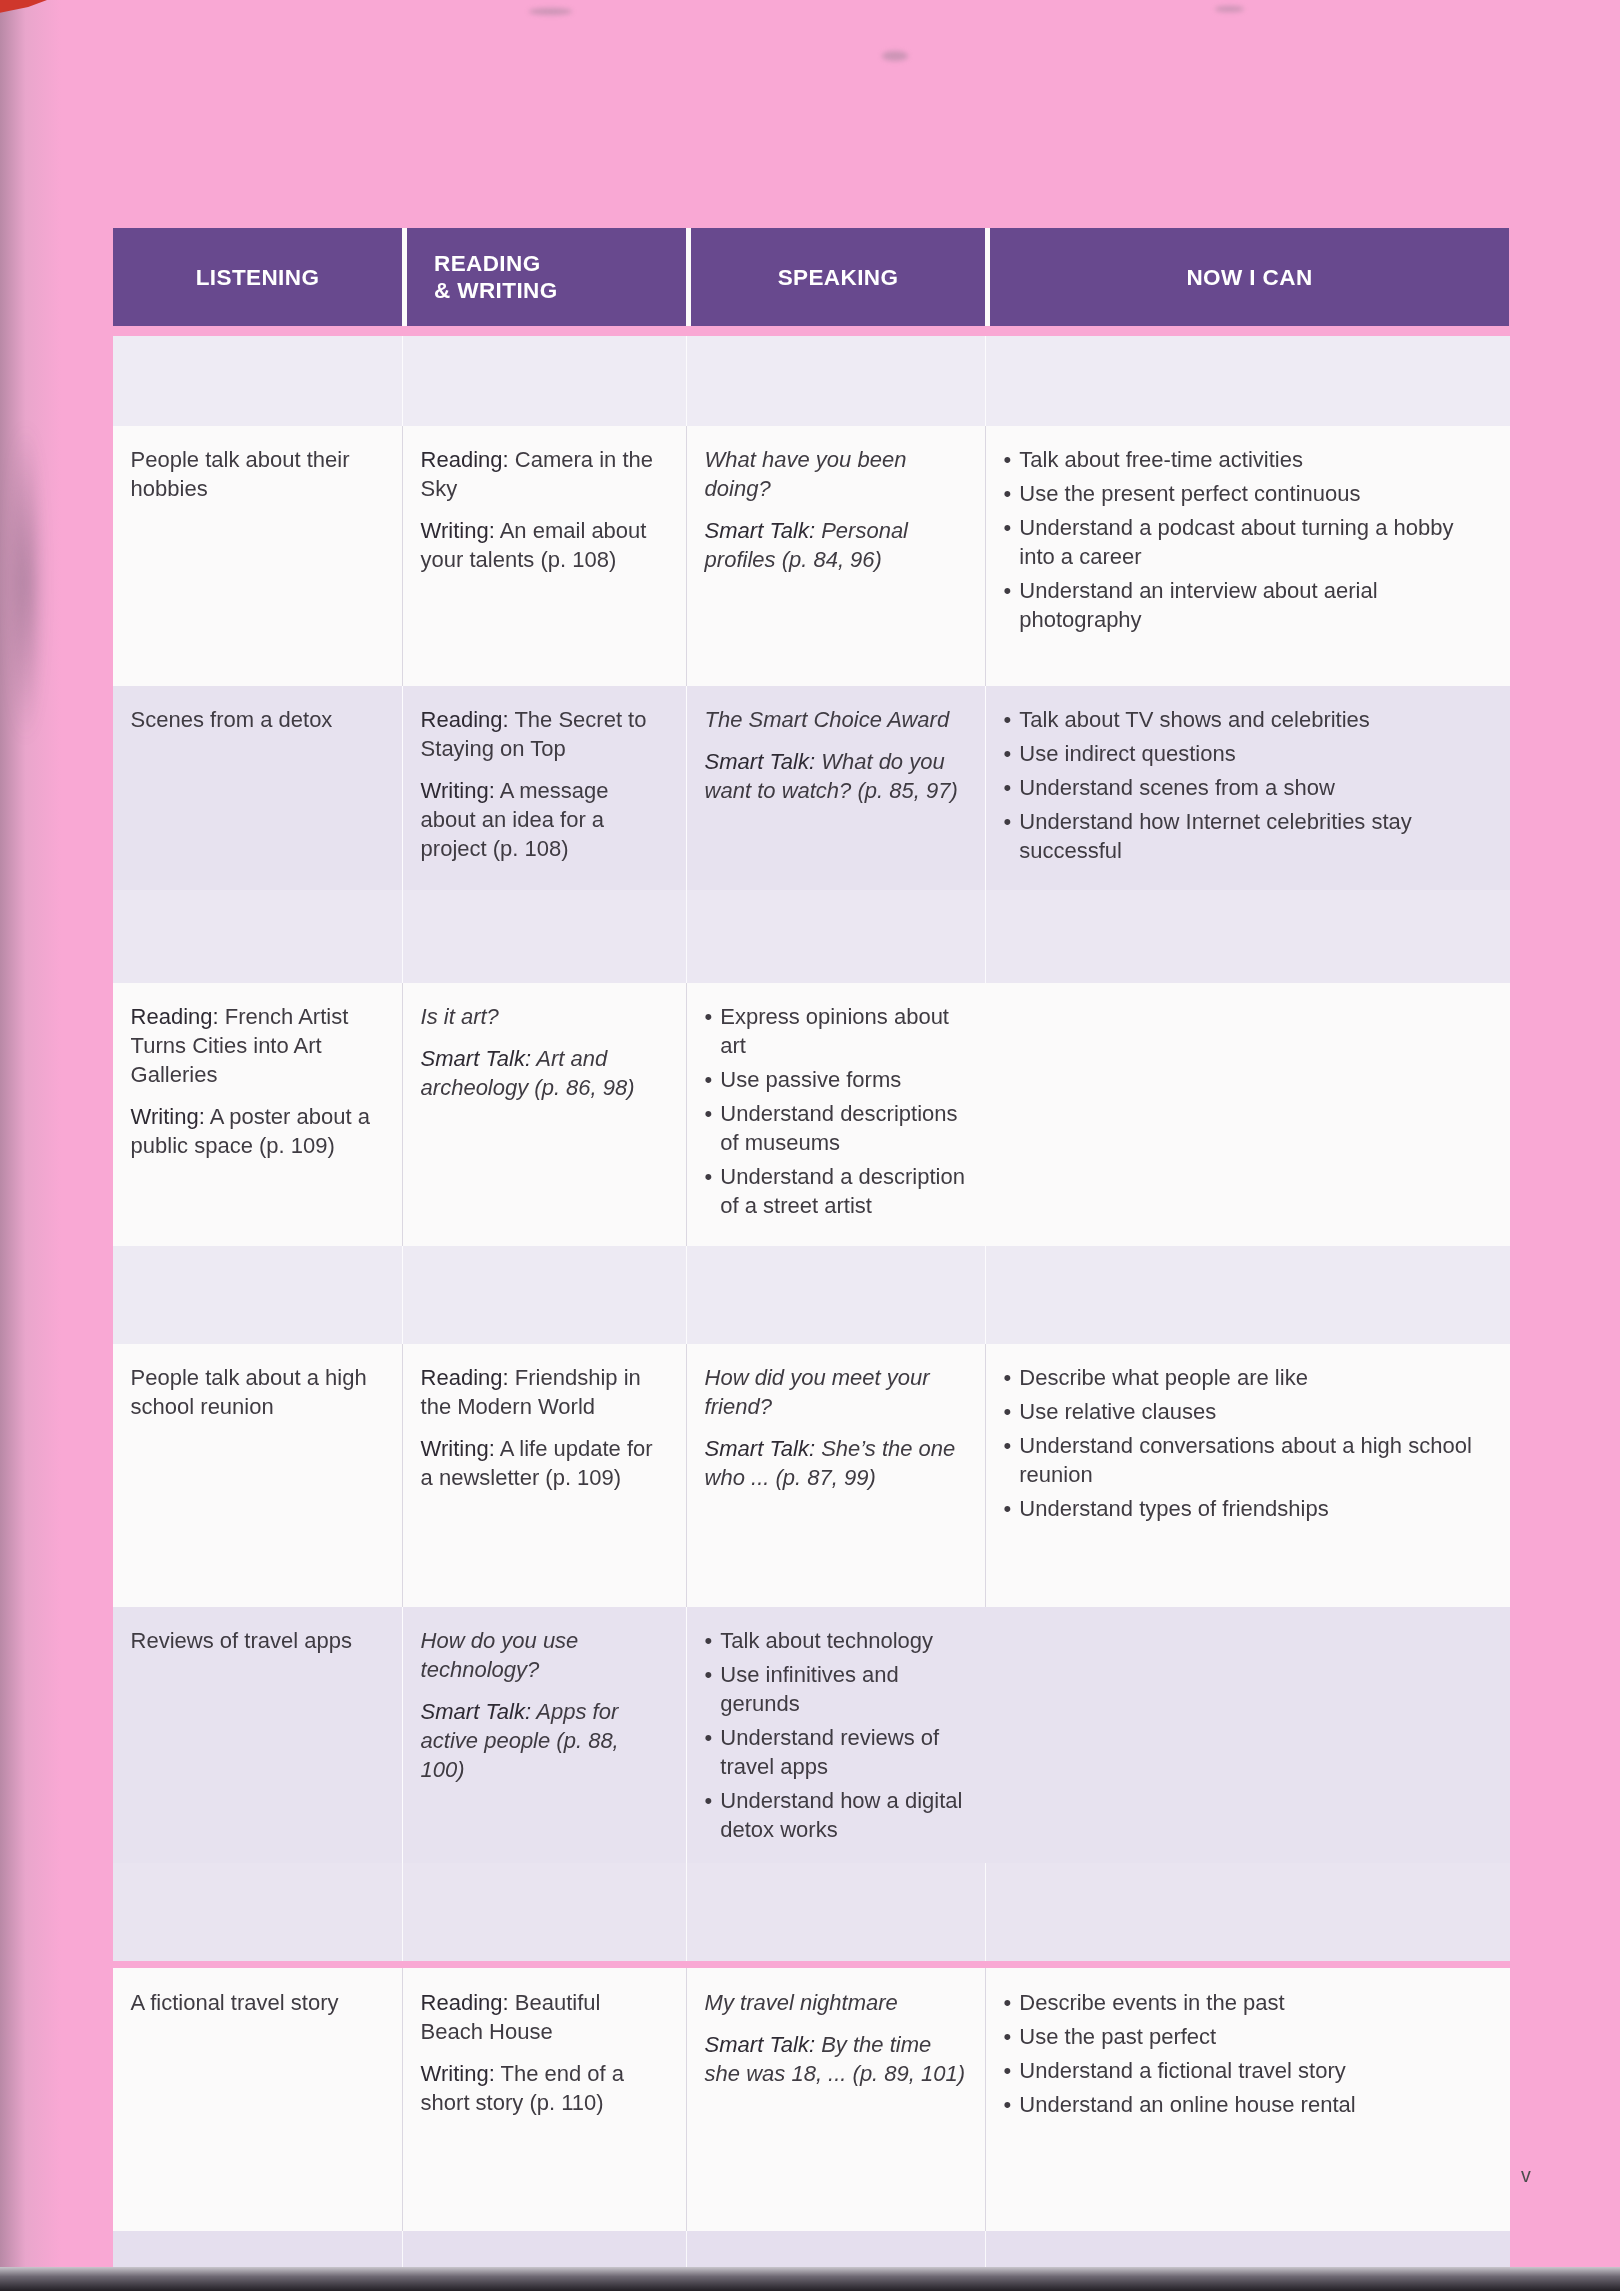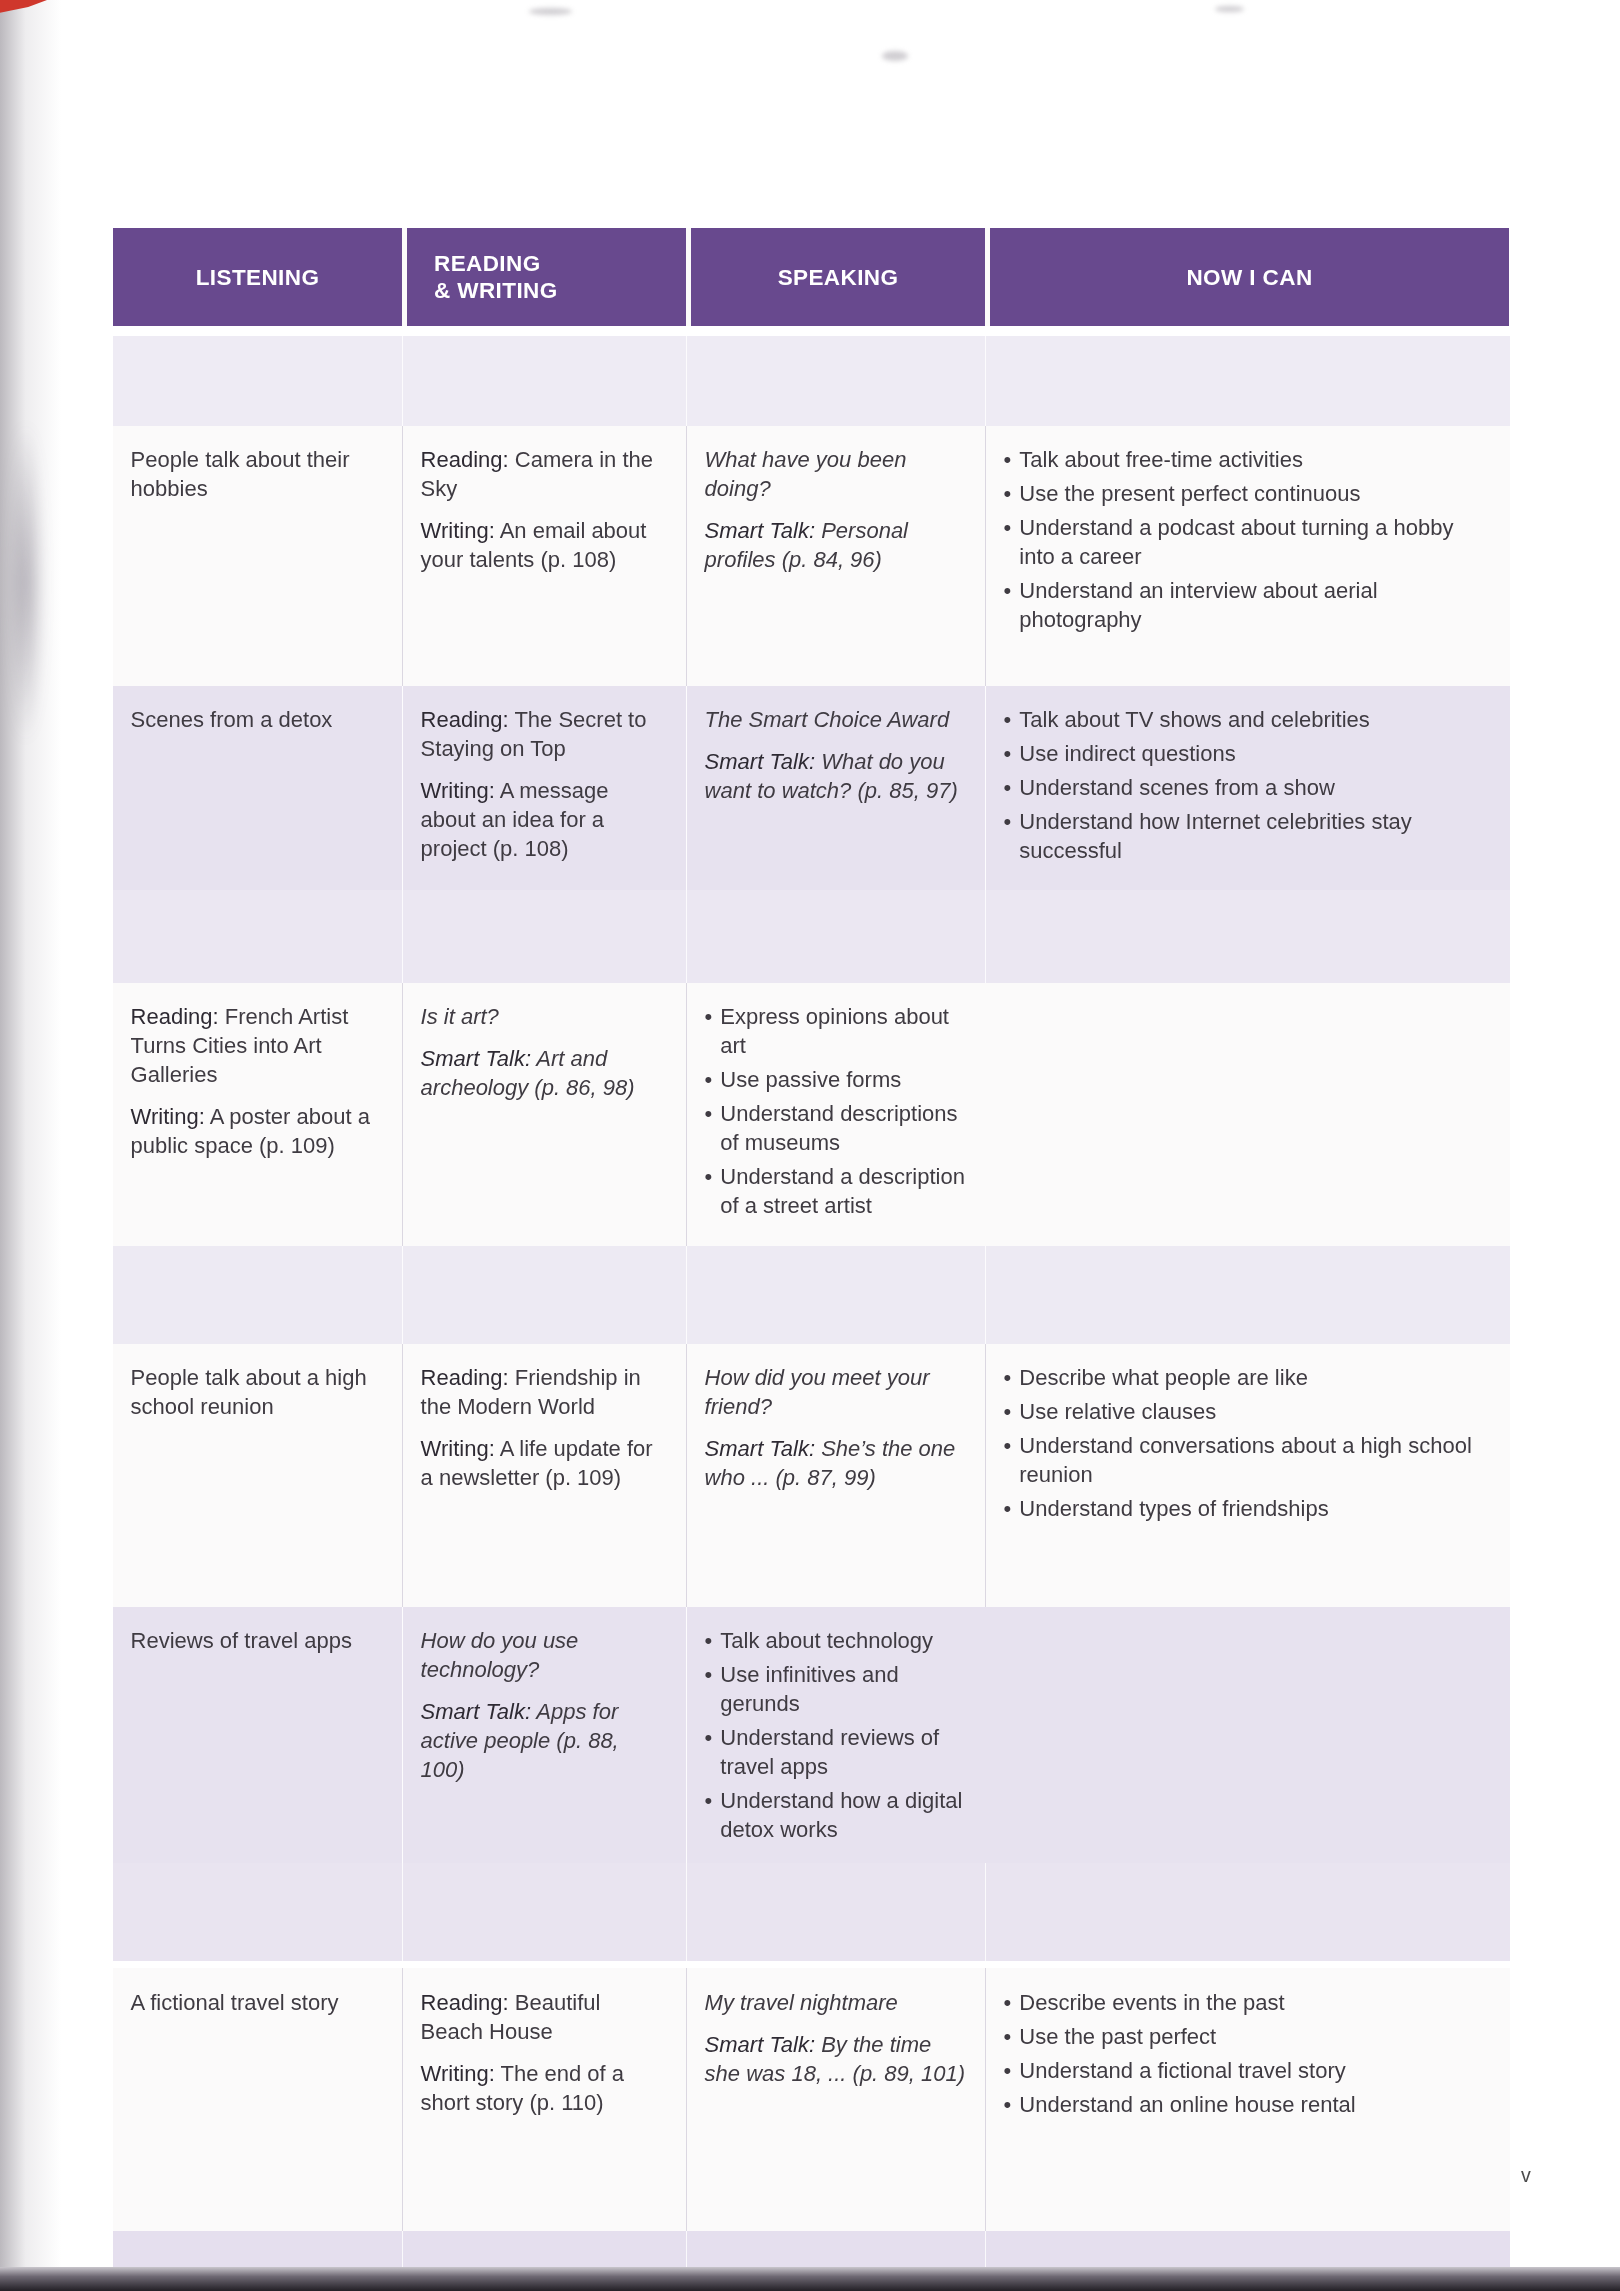--- a/index.html
+++ b/index.html
@@ -1,18 +1,18 @@
 <!DOCTYPE html>
 <html><head>
 <meta charset="utf-8">
 <title>Scanned textbook contents page</title>
 <style>
   *{box-sizing:border-box}
   body{margin:0;background:#e9e9e9}
-  .page{position:relative;width:1620px;height:2292px;background:#ffffff;
+  .page{position:relative;width:1620px;height:2292px;background:#f9a8d4;
         font-family:"Liberation Sans",sans-serif;color:#3f3b42;overflow:hidden}
 
   
   .shadow-left{position:absolute;left:0;top:0;width:61px;height:100%;
         background:linear-gradient(90deg,rgba(105,99,110,.45),rgba(160,155,165,.18) 42%,rgba(0,0,0,0));pointer-events:none}
   .curl{position:absolute;left:7.8px;top:421px;width:35px;height:323px;
         background:radial-gradient(closest-side,rgba(70,62,80,.38),rgba(0,0,0,0));filter:blur(6.9px)}
   .red-mark{position:absolute;left:0;top:0;width:47px;height:12.7px;background:#cf372c;
         clip-path:polygon(0 0,100% 0,60% 55%,0 100%)}
   .bottom-edge{position:absolute;left:0;bottom:0;width:100%;height:25.5px;

